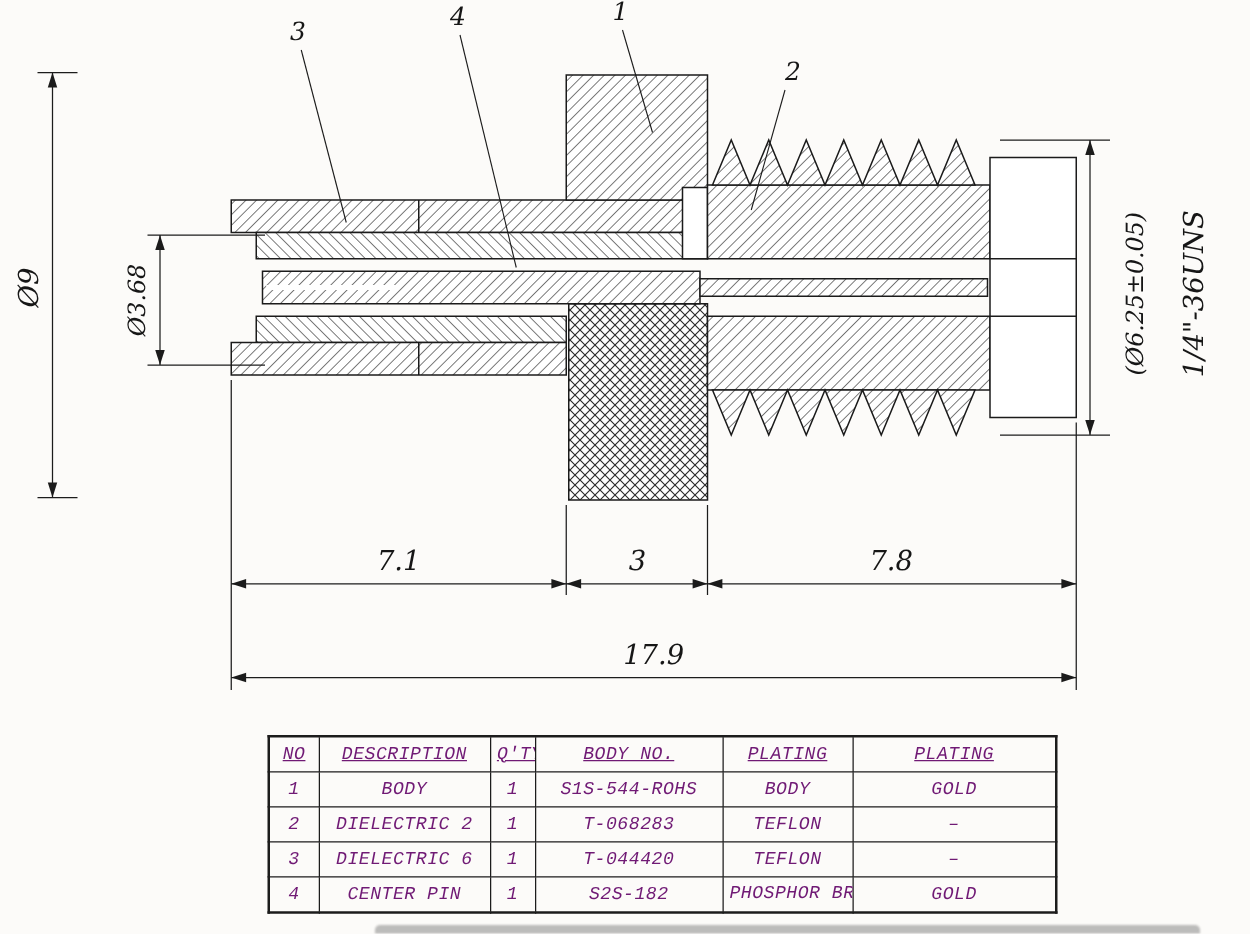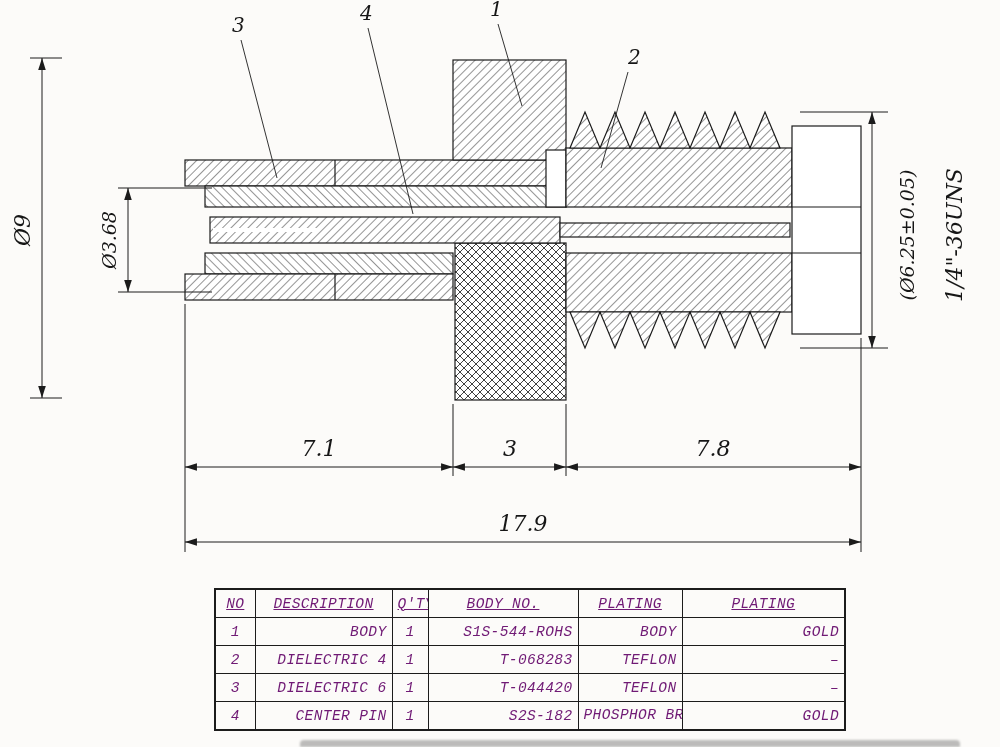--- a/index.html
+++ b/index.html
@@ -24,21 +24,21 @@
     font-style:italic;color:#701a75;font-family:Liberation Mono, monospace;
   }
   table.parts th,table.parts td{
     border:1.6px solid #1c1c1c;
     height:27px;padding:0 5px;
     font-size:14.5px;letter-spacing:0.4px;
     font-weight:normal;white-space:nowrap;overflow:hidden;
   }
   table.parts th{text-decoration:underline;text-align:center;}
   .c-no,.c-qty{text-align:center;}
-  .c-desc,.c-item,.c-mat,.c-plat{text-align:right;}
+  .c-desc,.c-item,.c-mat,.c-plat{text-align:center;}
   td.mat-small{font-size:9.5px;line-height:1.1;letter-spacing:0.2px;white-space:normal;font-weight:bold;}
   .scan-smudge{
     position:absolute;left:300px;bottom:0;width:660px;height:7px;
     background:#6f6f6f;opacity:.45;border-radius:4px 4px 0 0;filter:blur(1px);
   }
 </style>
 </head>
 <body>
 
 <svg width="1000" height="560" viewBox="0 0 1000 560">
@@ -160,21 +160,21 @@
     <tr>
       <td class="c-no">1</td>
       <td class="c-desc">BODY</td>
       <td class="c-qty">1</td>
       <td class="c-item">S1S-544-ROHS</td>
       <td class="c-mat">BODY</td>
       <td class="c-plat">GOLD</td>
     </tr>
     <tr>
       <td class="c-no">2</td>
-      <td class="c-desc">DIELECTRIC 4</td>
+      <td class="c-desc">DIELECTRIC 2</td>
       <td class="c-qty">1</td>
       <td class="c-item">T-068283</td>
       <td class="c-mat">TEFLON</td>
       <td class="c-plat">–</td>
     </tr>
     <tr>
       <td class="c-no">3</td>
       <td class="c-desc">DIELECTRIC 6</td>
       <td class="c-qty">1</td>
       <td class="c-item">T-044420</td>

